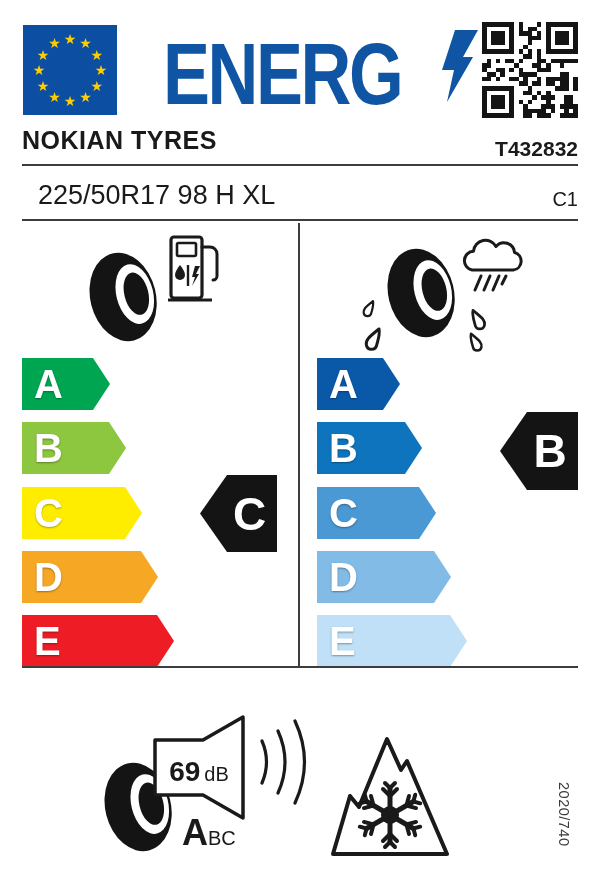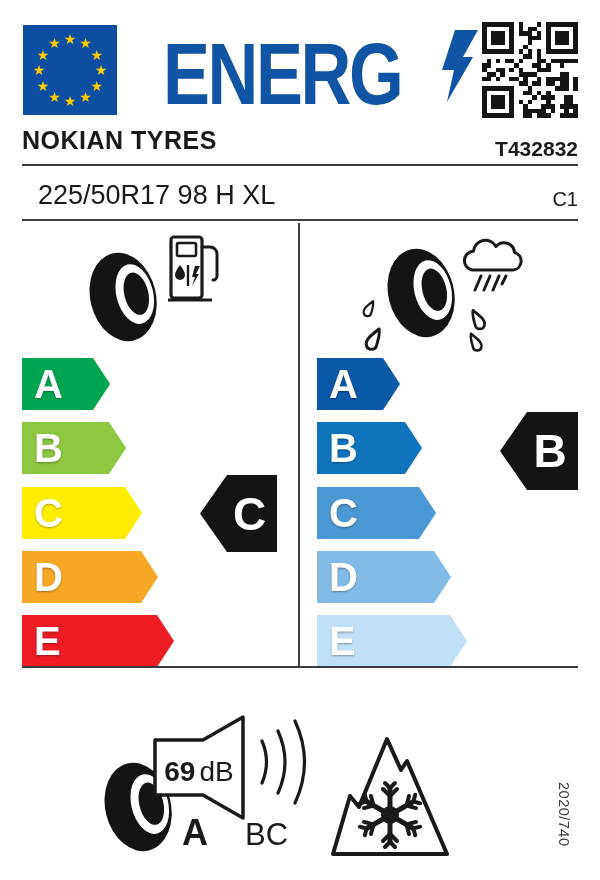--- a/index.html
+++ b/index.html
@@ -28,24 +28,24 @@
     clip-path:polygon(0 0,calc(100% - 17px) 0,100% 50%,calc(100% - 17px) 100%,0 100%);
     filter:drop-shadow(0 0 1px rgba(0,0,0,.45));}
   .grade-letter{display:block;padding-left:12px;font-size:40px;font-weight:bold;color:#fff;
     line-height:52px;text-shadow:0 1px 2px rgba(0,0,0,.35);}
   .indicator{position:absolute;background:#141414;color:#fff;font-weight:bold;font-size:46px;
     display:flex;align-items:center;justify-content:center;padding-left:22px;box-sizing:border-box;
     clip-path:polygon(0 50%,27px 0,100% 0,100% 100%,27px 100%);}
   
   .db-text{left:158px;top:756px;width:82px;display:flex;align-items:baseline;justify-content:center;gap:4px;}
   .db-value{font-size:28px;font-weight:bold;}
-  .db-unit{font-size:28px;}
+  .db-unit{font-size:20px;}
   .abc{left:182px;top:812px;display:flex;align-items:baseline;}
   .abc-a{font-size:36px;font-weight:bold;}
-  .abc-bc{font-size:31px;margin-left:37px;}
+  .abc-bc{font-size:20px;}
   .regulation{left:556px;top:782px;writing-mode:vertical-rl;font-size:14.5px;color:#3a3a3a;letter-spacing:.5px;}
   svg{display:block;}
 </style>
 </head>
 <body>
 
 <div class="label">
 
   <div class="abs eu-flag" id="eu-flag">
       <span class="eu-star" style="left: 47px; top: 14px;">★</span>

